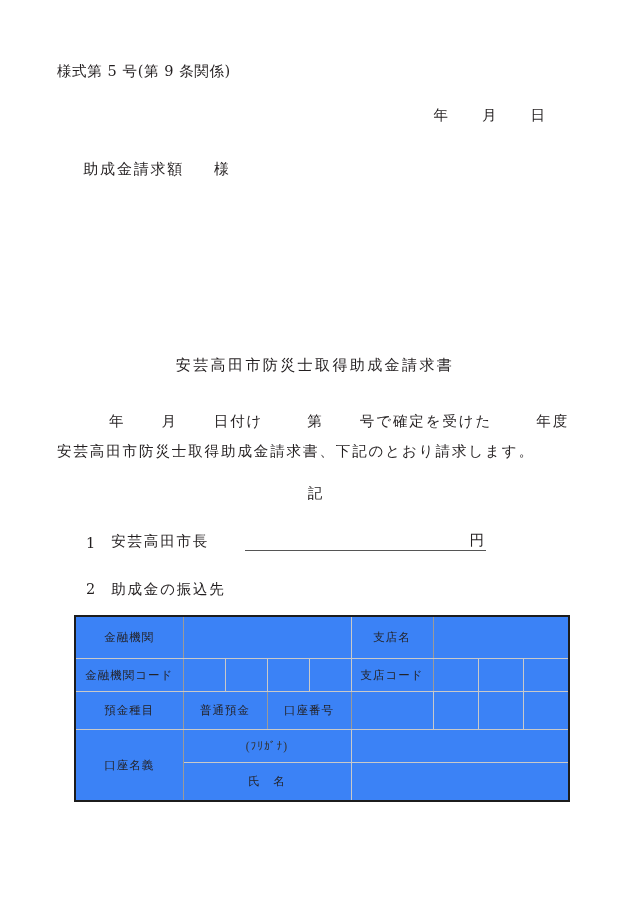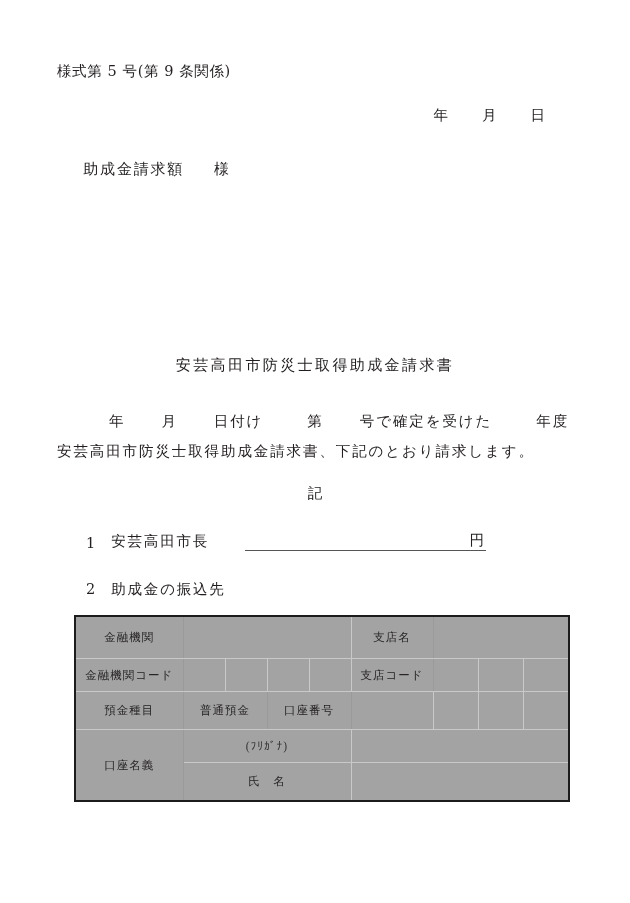--- a/index.html
+++ b/index.html
@@ -154,21 +154,21 @@
     border: 2px solid #1c1c1c;
     table-layout: fixed;
   }
   #bank-table td {
     border: 1px solid #c9c9c9;
     font-size: 11.5px;
     text-align: center;
     vertical-align: middle;
     letter-spacing: 1px;
     padding: 0;
-    background: #a3a3a3;
+    background: #3b82f6;
   }
   .lbl-cell {
     border-right: 1px solid #9a9a9a !important;
     letter-spacing: 1.4px;
   }
   .grp-top {
     border-top: 1px solid #9a9a9a !important;
   }
   .tall { height: 41px; }
   .short { height: 32px; font-family: Liberation Serif, serif; }

